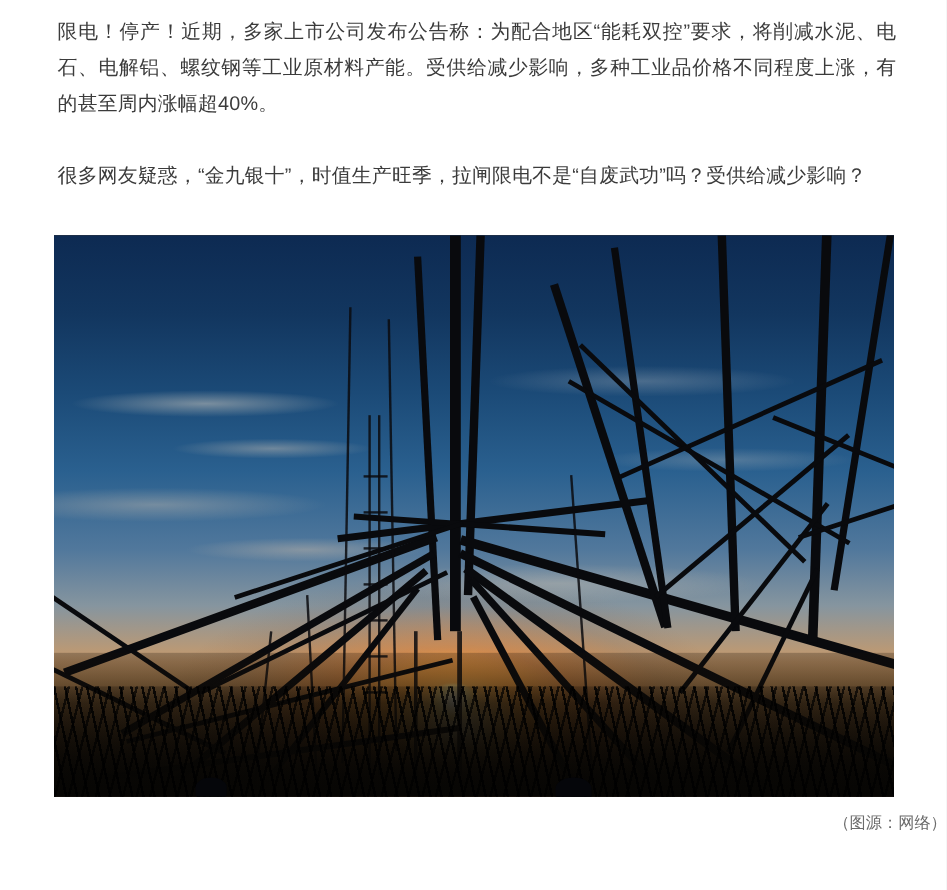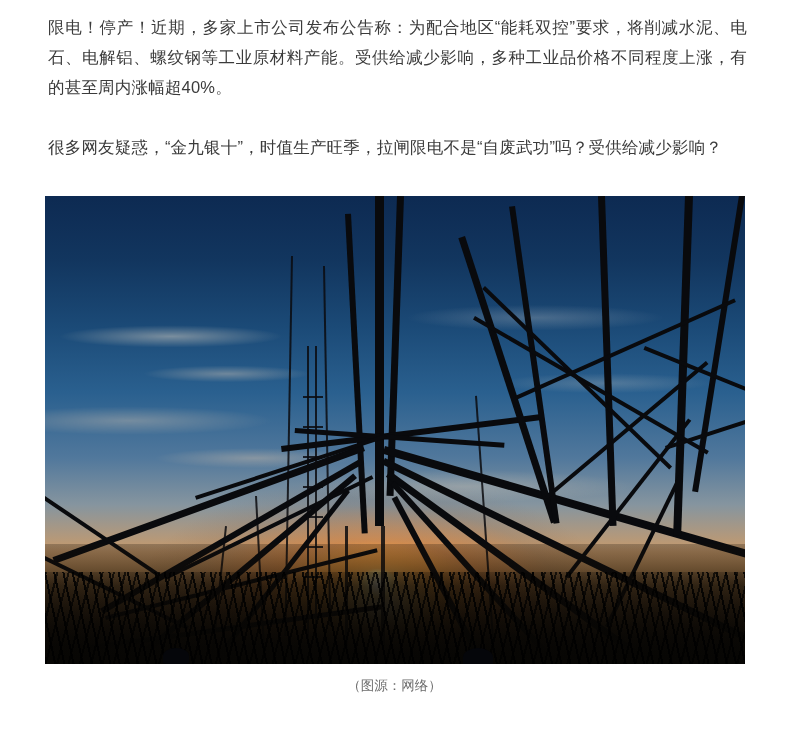--- a/index.html
+++ b/index.html
@@ -45,21 +45,21 @@
     height: 468px;
     margin: 0 auto;
     display: block;
     position: relative;
     overflow: hidden;
     background: #05070d;
   }
   .figure-caption {
     margin: 0;
     padding-top: 12px;
-    text-align: center;
+    text-align: right;
     font-size: 13.5px;
     color: #6b6b6b;
     line-height: 20px;
   }
 
   
   .sky {
     position: absolute;
     inset: 0;
     background:

